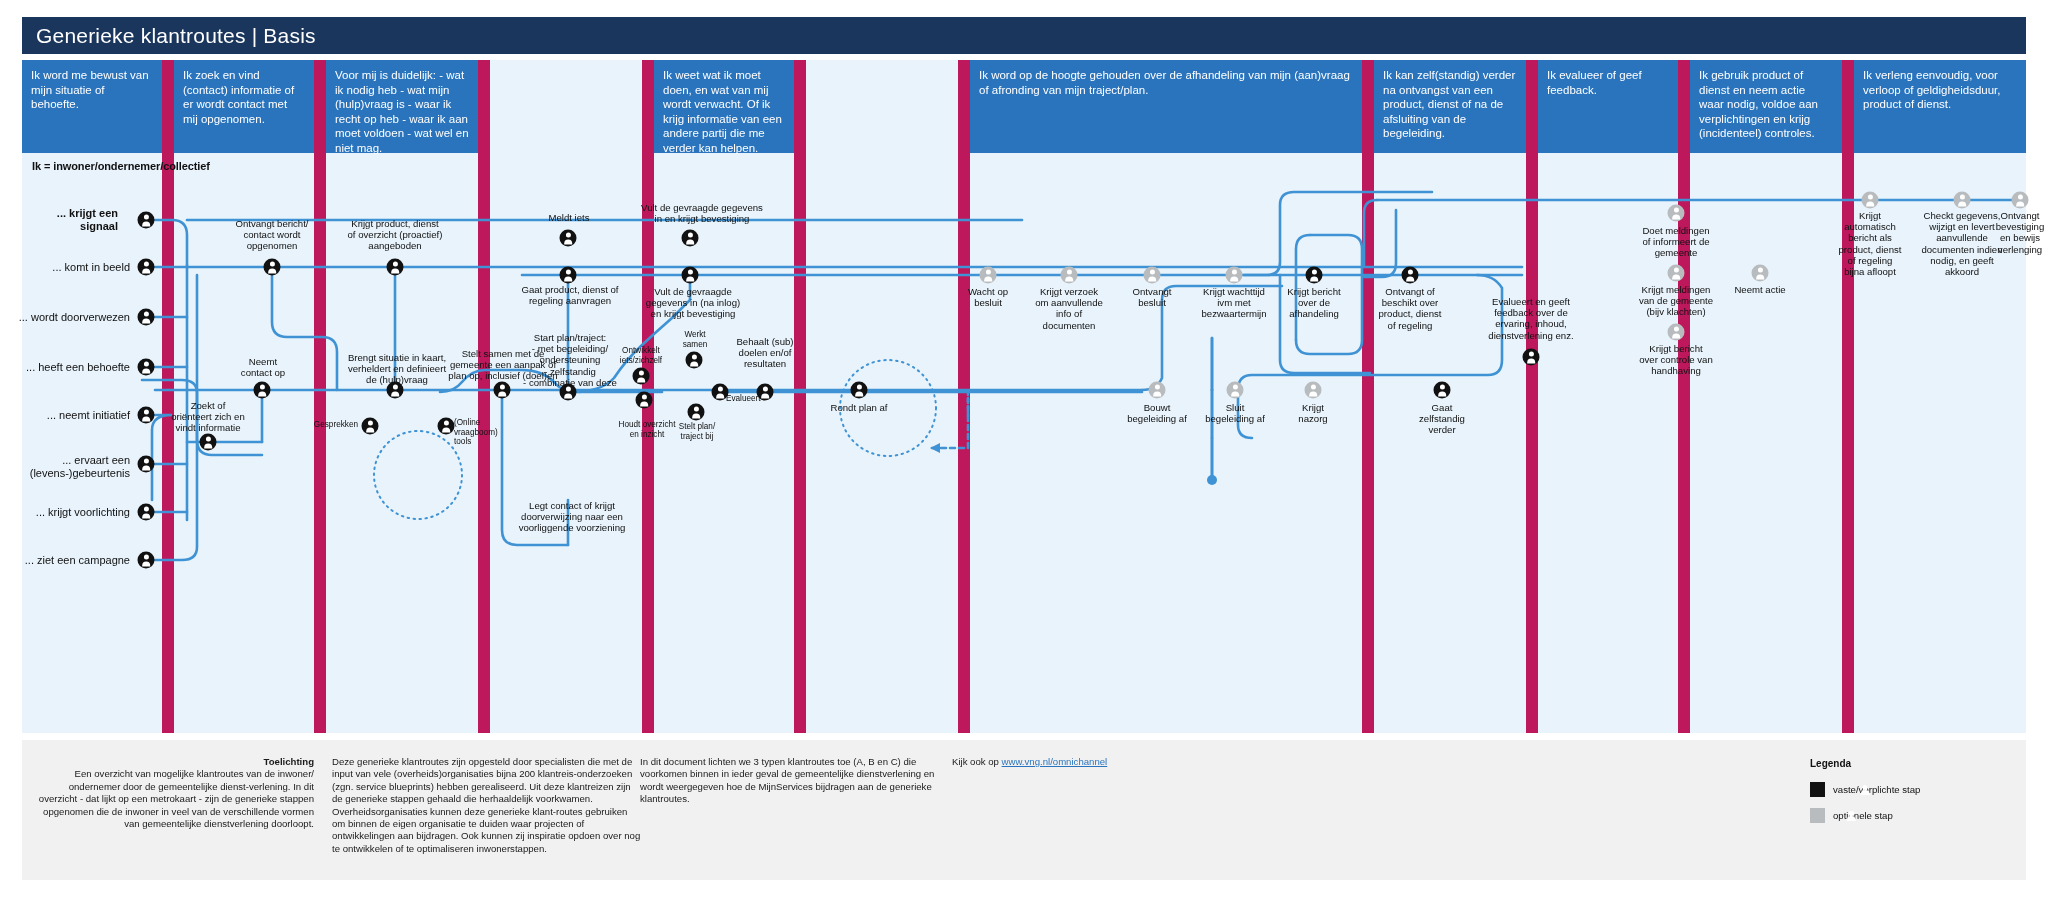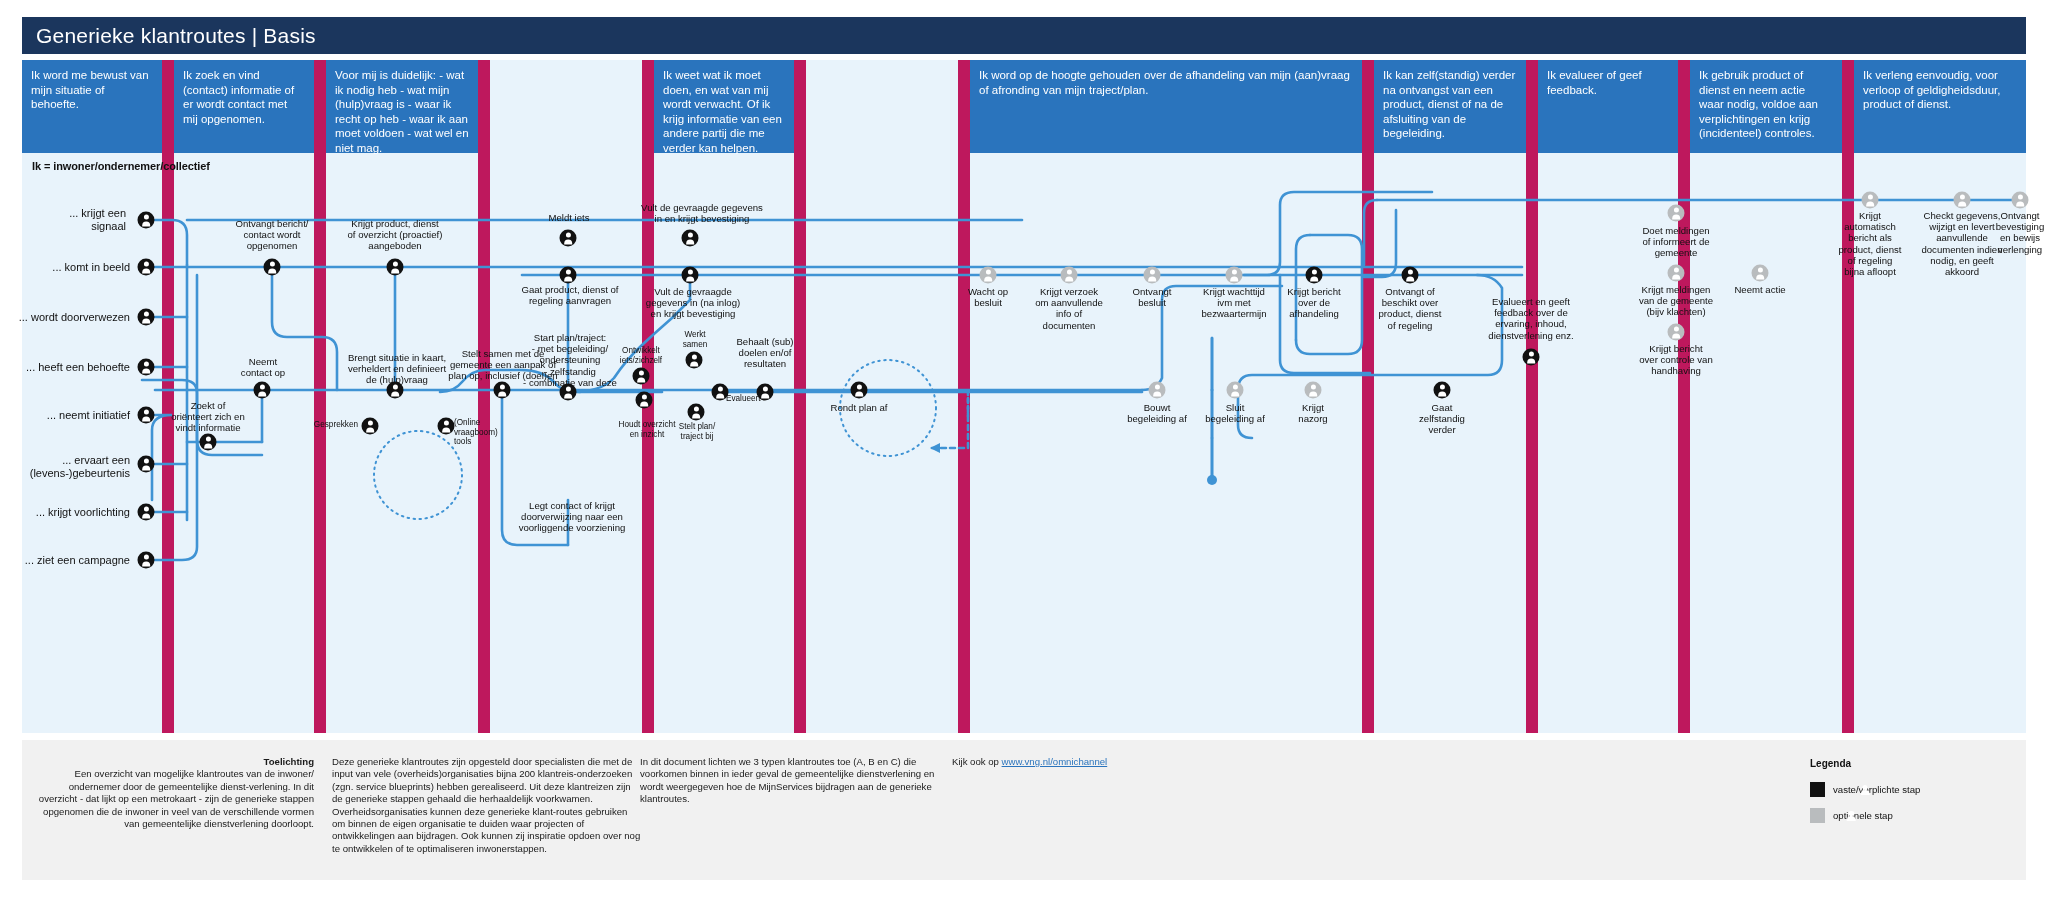--- a/index.html
+++ b/index.html
@@ -193,21 +193,21 @@
         <circle cx="866" cy="348" r="48"></circle>
         <circle cx="396" cy="415" r="44"></circle>
       </g>
       <g fill="none" stroke="#3f93d4" stroke-width="2.6" stroke-dasharray="5 4" stroke-linecap="round">
         <path d="M946 338 V388 H908"></path>
       </g>
       <polygon points="908,388 918,383 918,393" fill="#3f93d4"></polygon>
       <circle cx="1190" cy="420" r="5" fill="#3f93d4"></circle>
     </svg>
 
-    <div class="persona-lbl" style="left:16px;width:88px;top:160px;">... krijgt een signaal</div>
+    <div class="persona-lbl" style="left:8px;width:88px;top:160px;font-weight:bold;">... krijgt een signaal</div>
     <div class="node" style="left:124px;top:160px;">
         <span class="dot req"></span>
       </div>
 
     <div class="persona-lbl" style="left:0px;width:108px;top:207px;">... komt in beeld</div>
     <div class="node" style="left:124px;top:207px;">
         <span class="dot req"></span>
       </div>
 
     <div class="persona-lbl" style="left:-6px;width:114px;top:257px;">... wordt doorverwezen</div>

